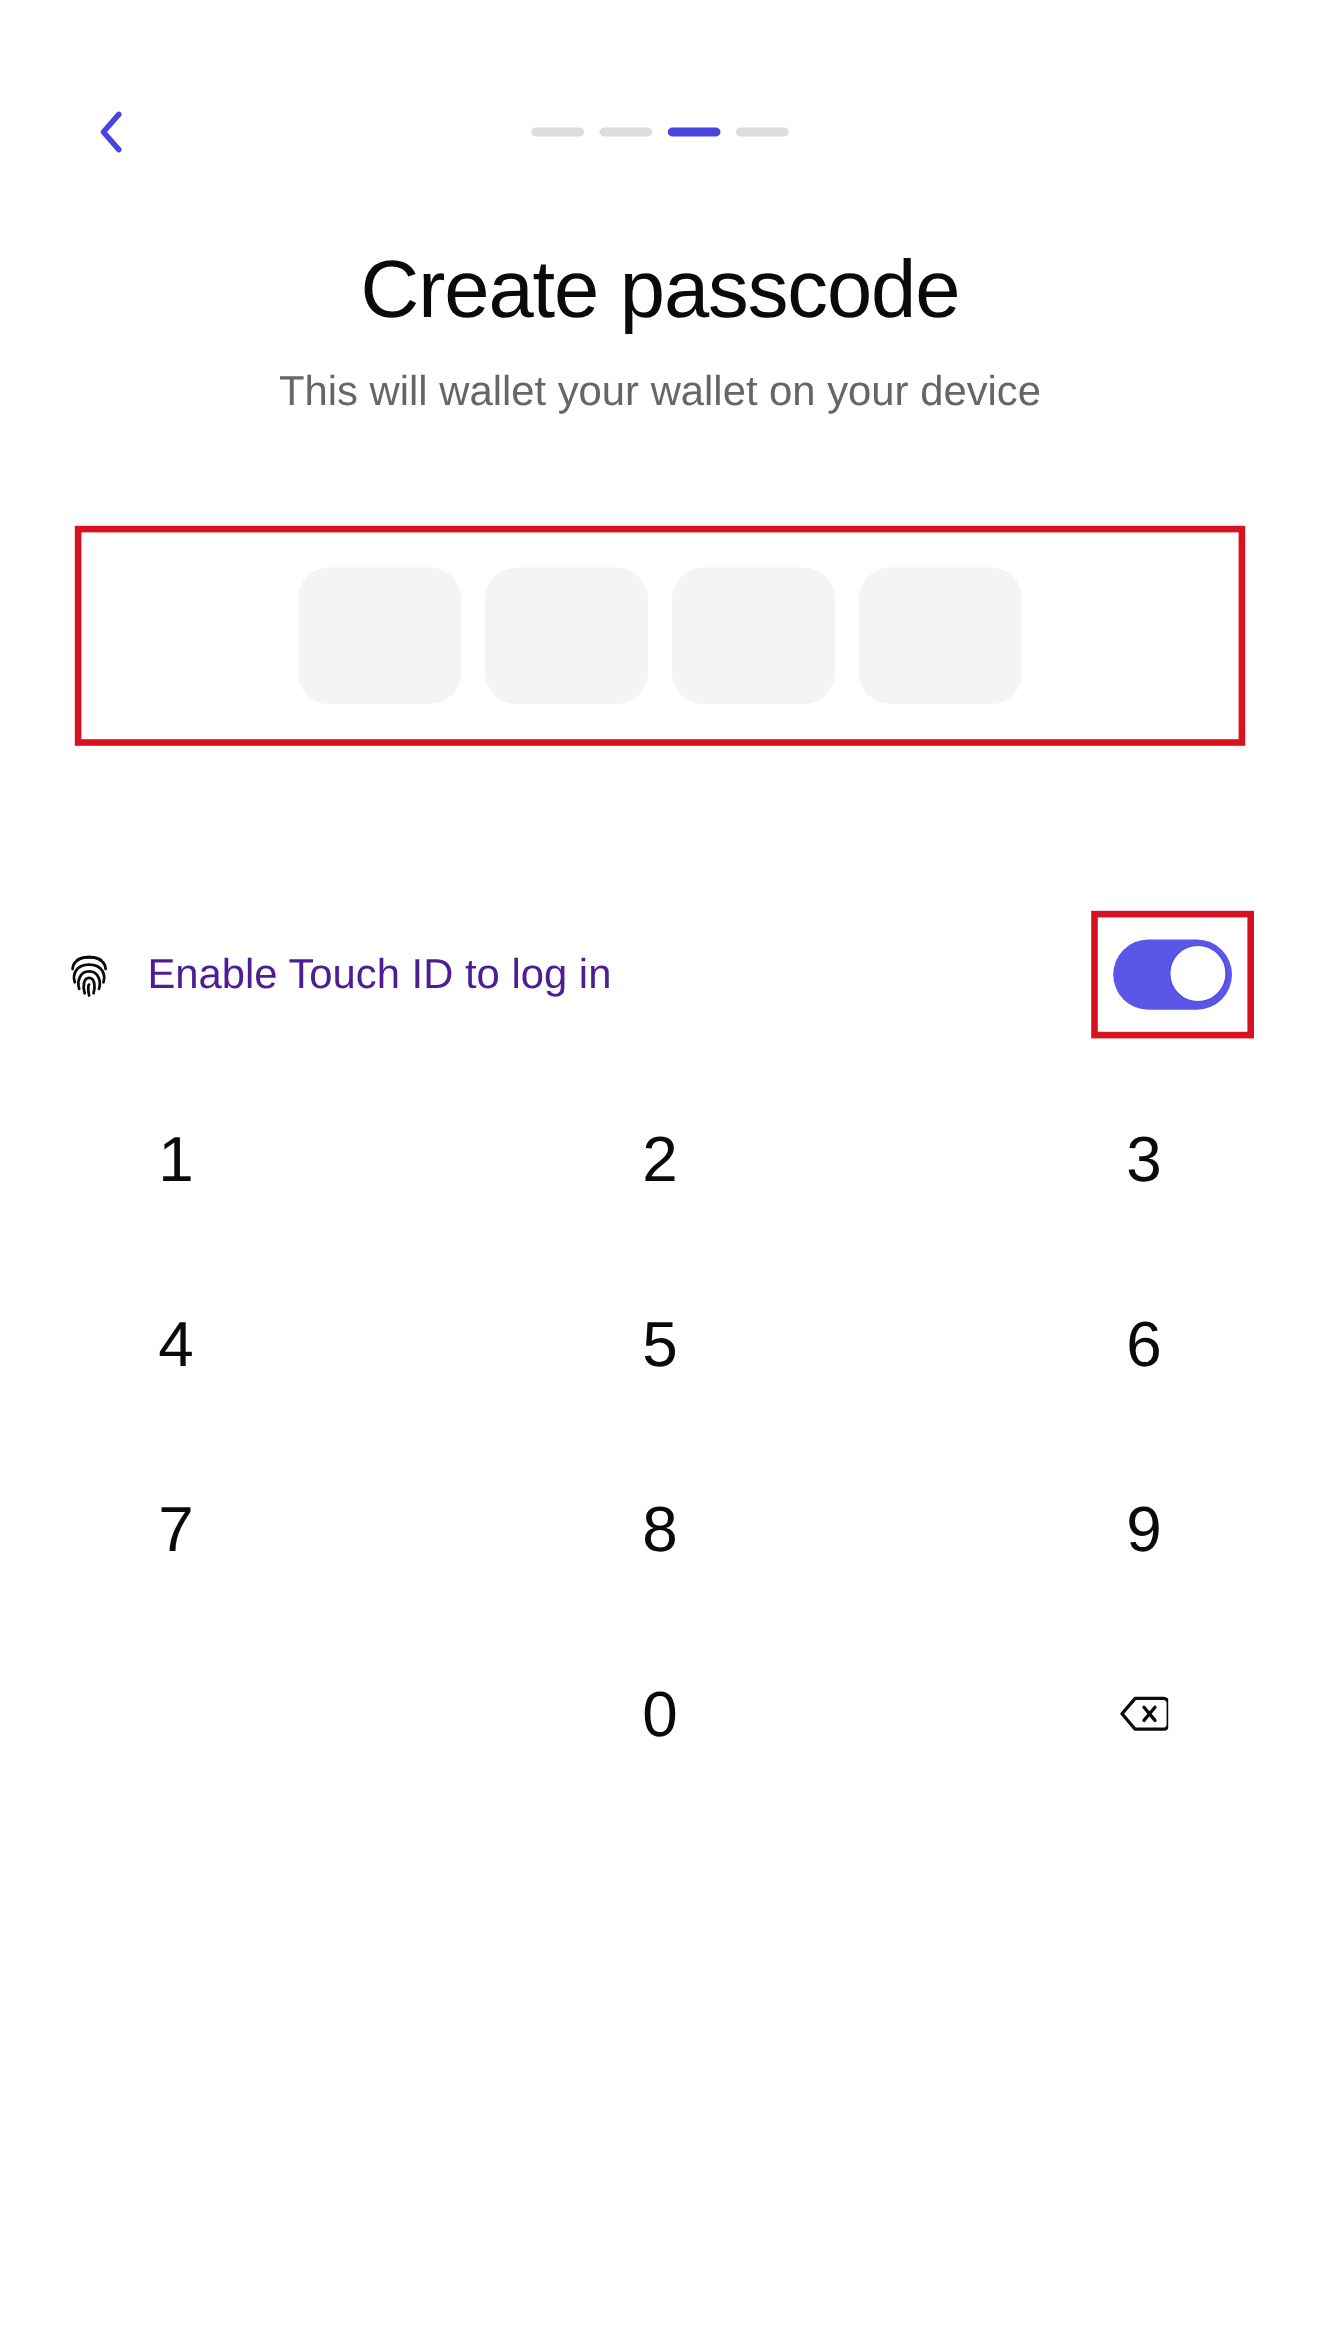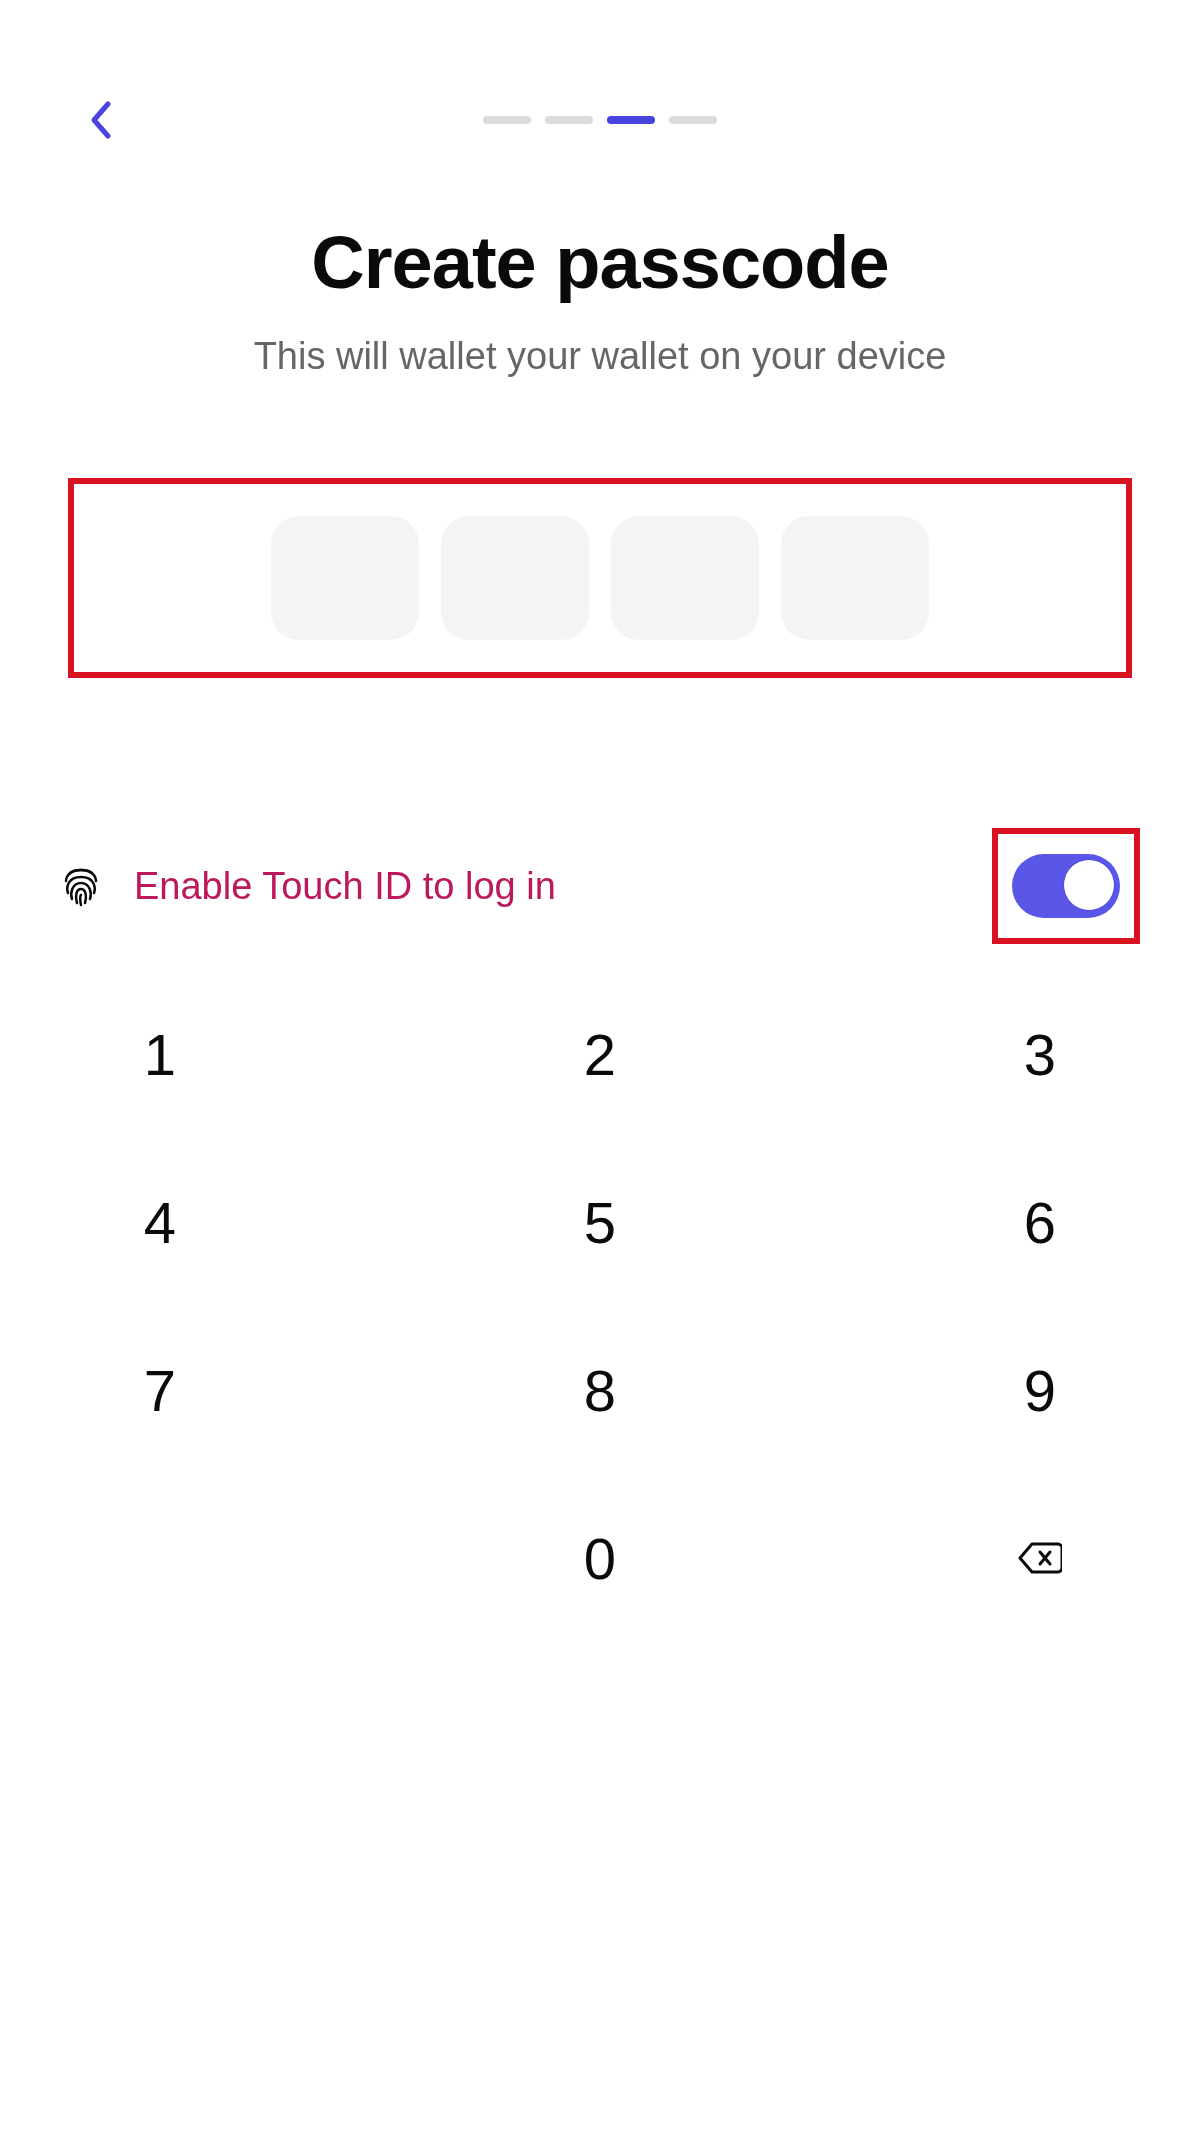--- a/index.html
+++ b/index.html
@@ -53,21 +53,21 @@
     }
     
     .title-section {
       text-align: center;
       margin-top: 80px;
       padding: 0 60px;
     }
     
     .title {
       font-size: 74px;
-      font-weight: 700;
+      font-weight: 400;
       color: #0a0a0a;
       letter-spacing: -1px;
     }
     
     .subtitle {
       font-size: 38px;
       color: #666666;
       margin-top: 30px;
       font-weight: 400;
     }
@@ -99,21 +99,21 @@
     }
     
     .fingerprint-icon {
       width: 42px;
       height: 42px;
       margin-right: 32px;
     }
     
     .touch-id-label {
       font-size: 38px;
-      color: #be185d;
+      color: #4c1d95;
       flex: 1;
     }
     
     .toggle-container {
       border: 6px solid #d81220;
       padding: 20px 14px;
     }
     
     .toggle {
       width: 108px;

